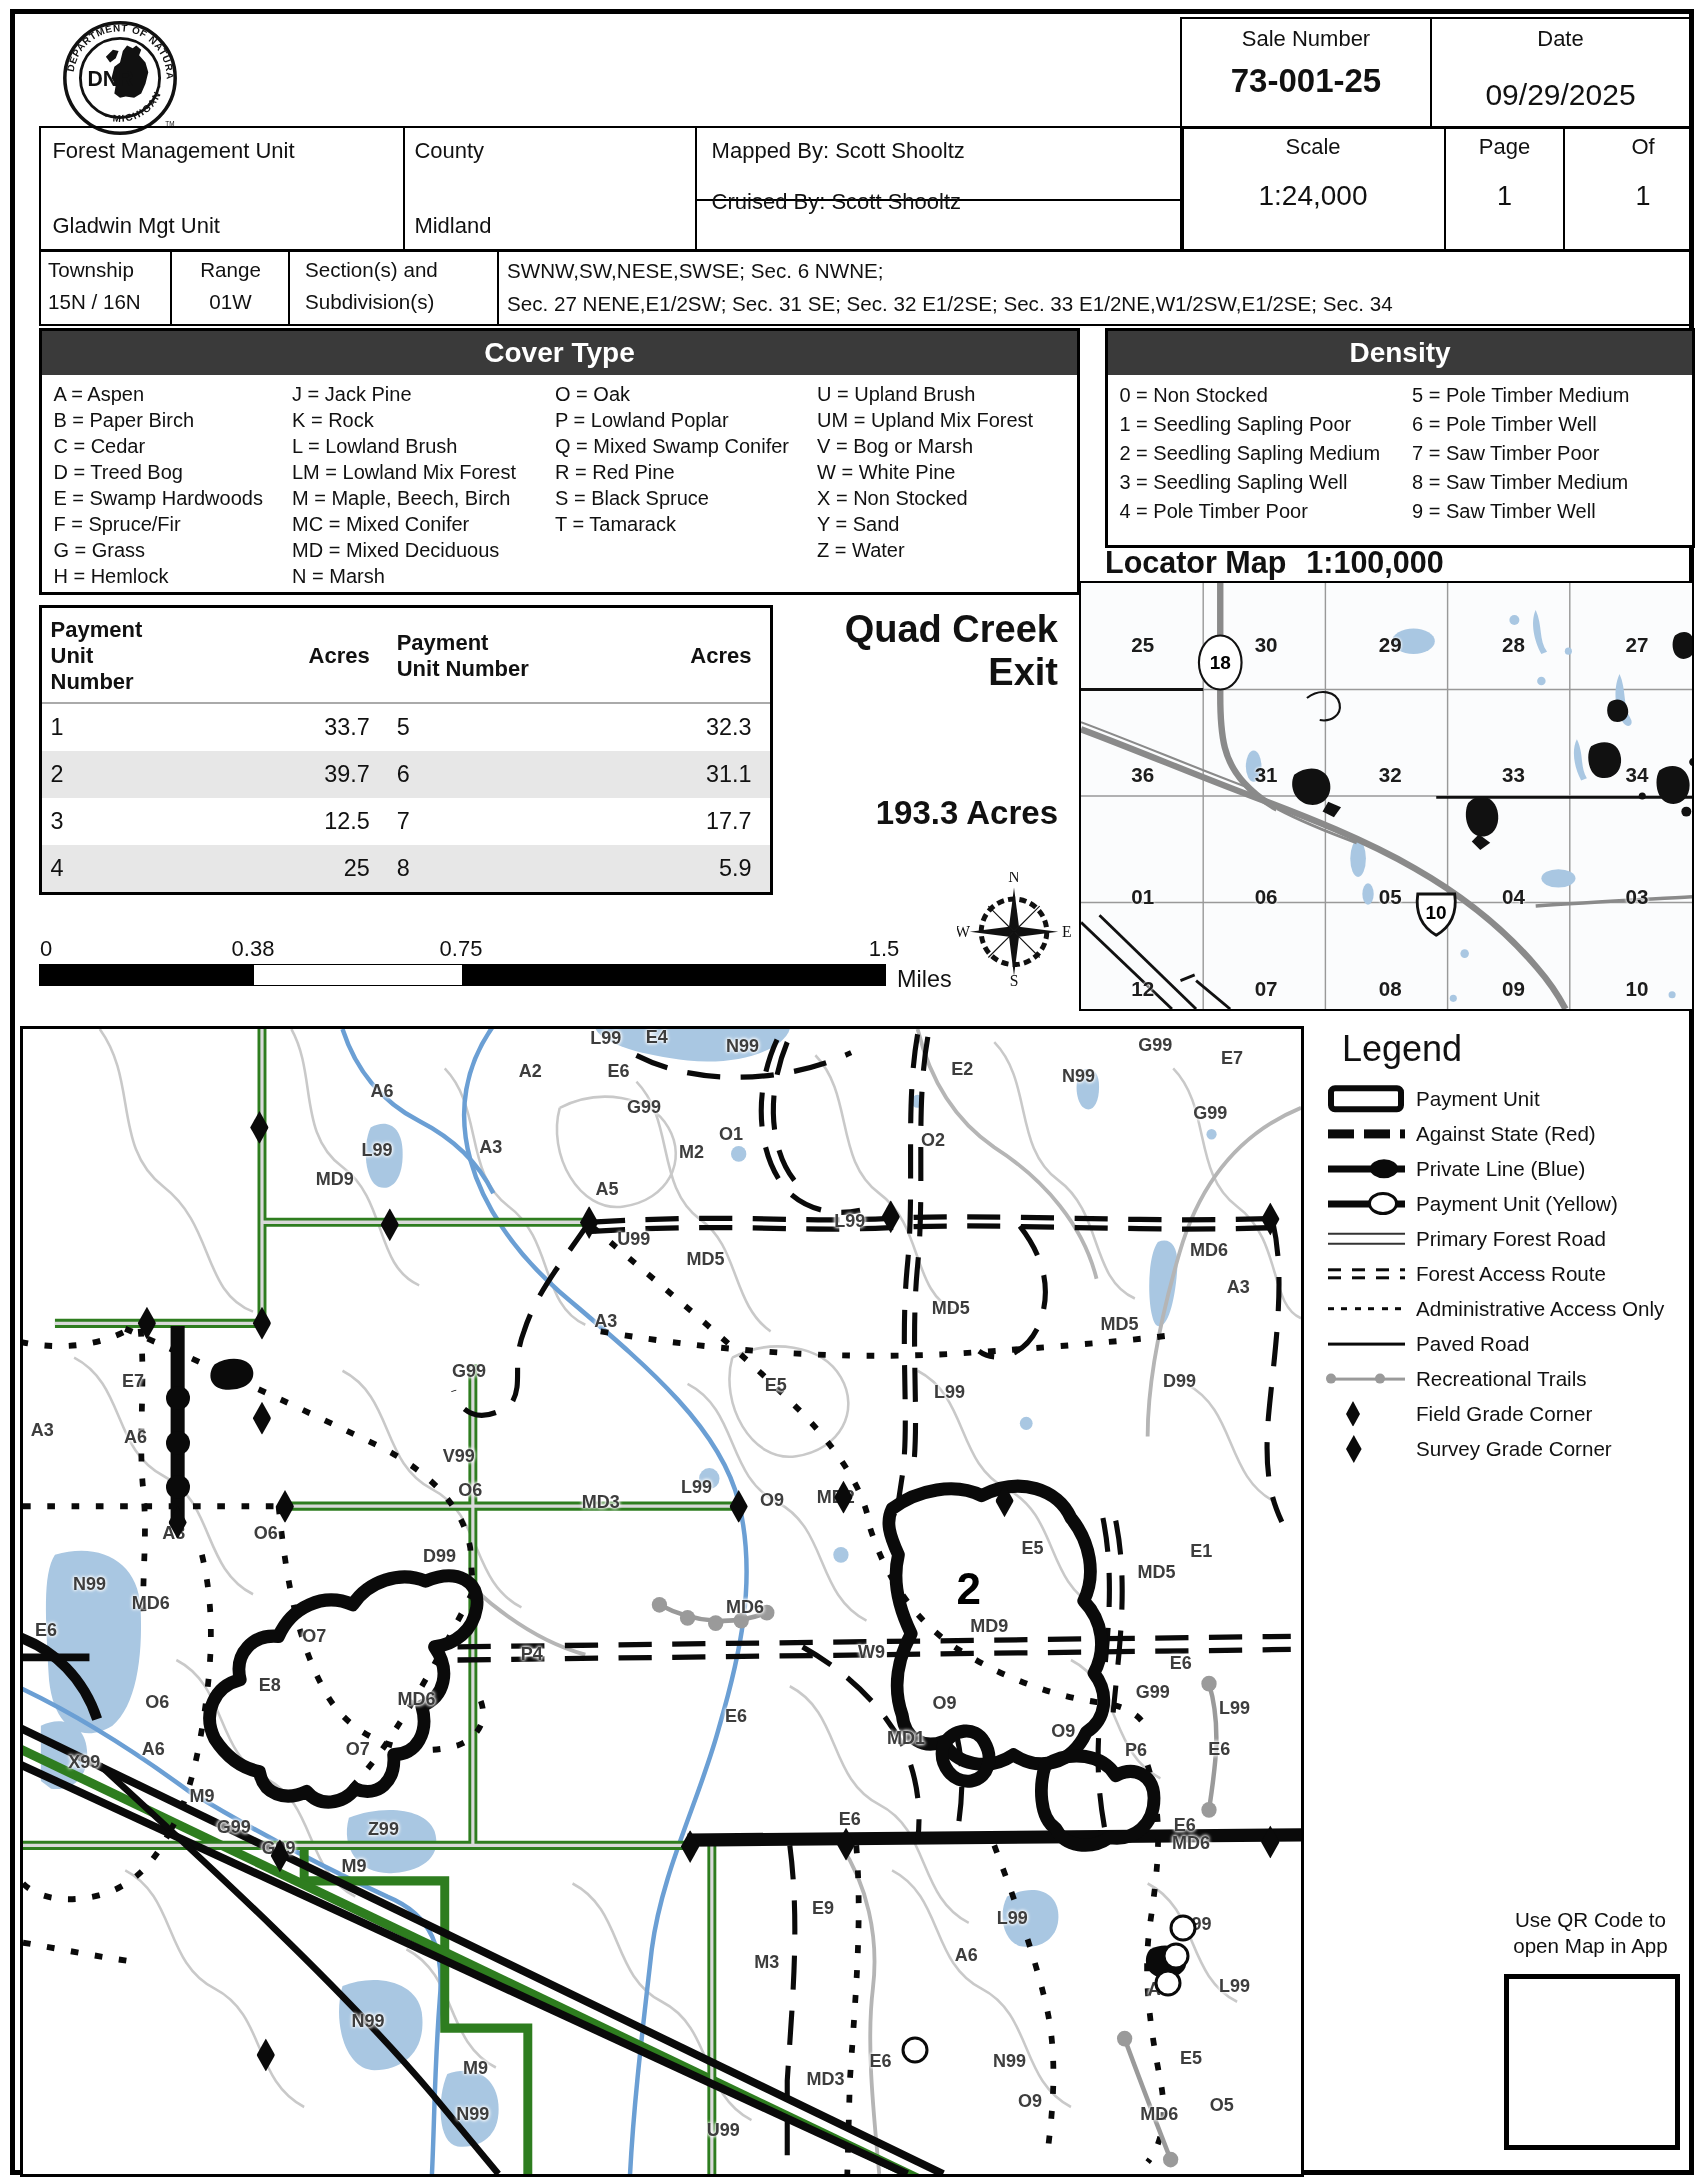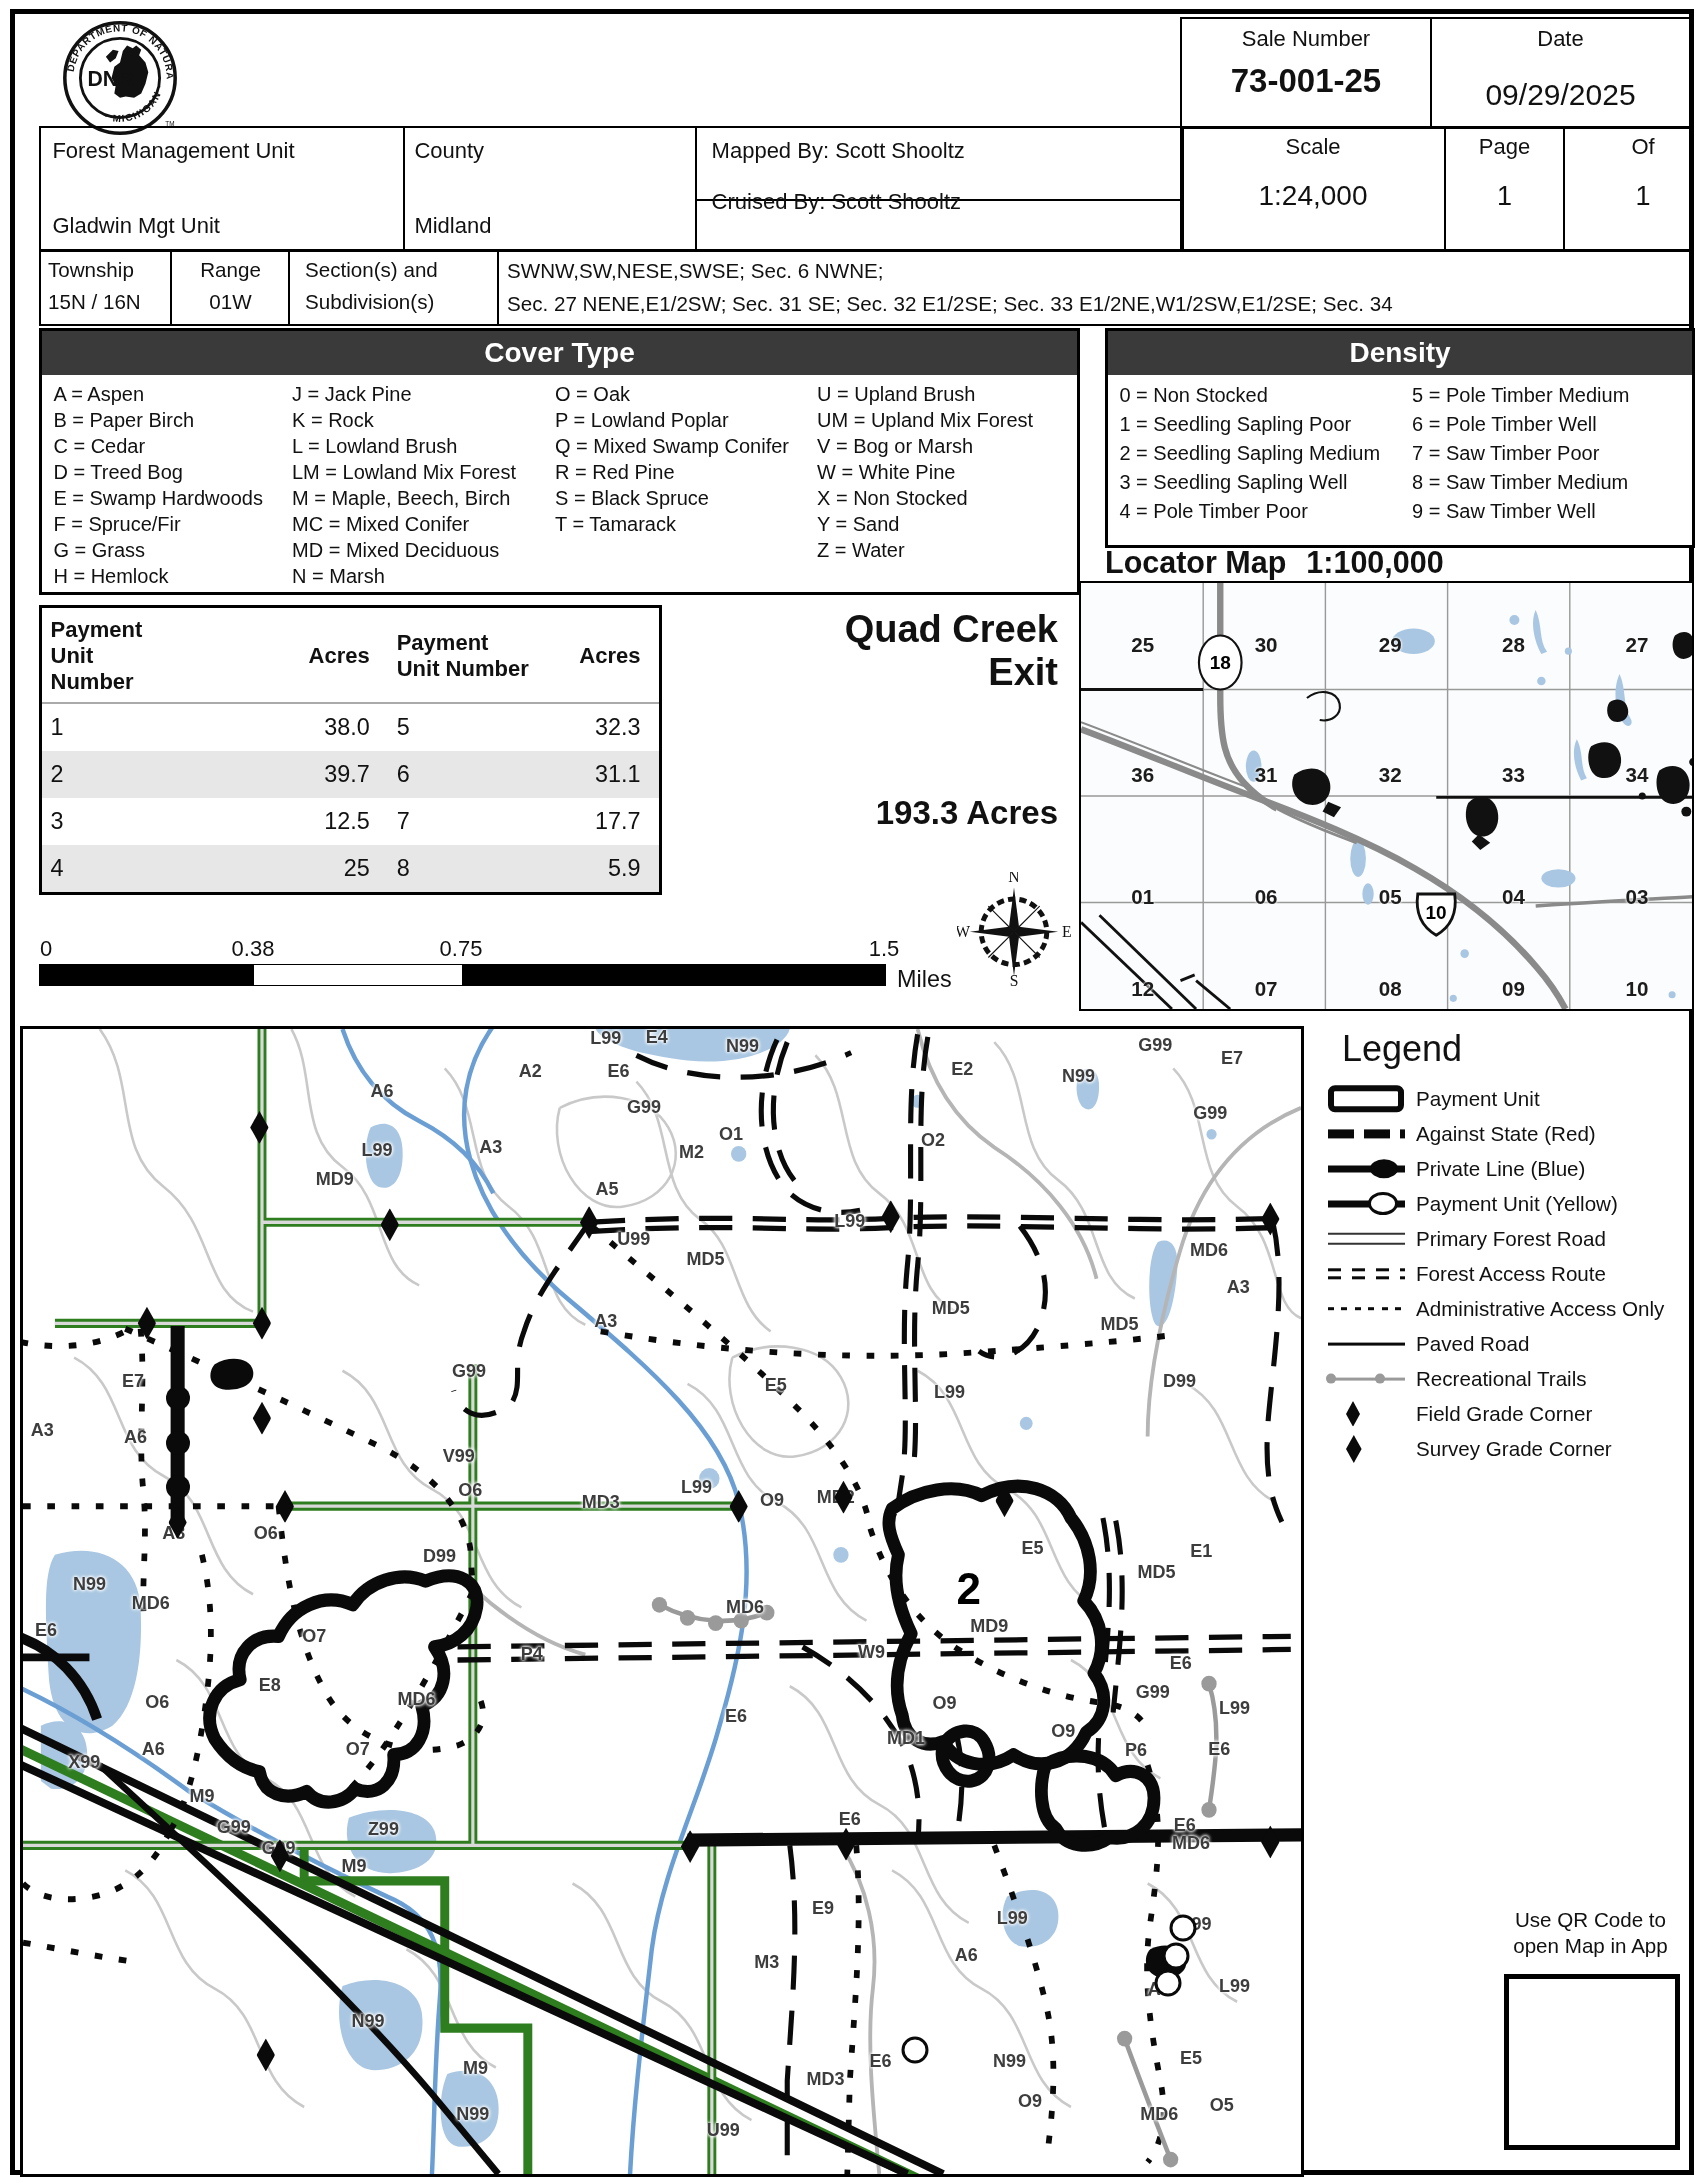--- a/index.html
+++ b/index.html
@@ -48,21 +48,21 @@
   #density-box{left:1105px;top:328px;width:584px;height:214px;}
   .band{height:44px;background:#3a3a3a;color:#fff;font-size:28px;font-weight:bold;text-align:center;line-height:43px;}
   .ct-cols{position:absolute;left:0;right:0;top:50px;bottom:0;}
   .ct-col{position:absolute;top:0;font-size:20px;line-height:26px;white-space:nowrap;}
   #ct-col0{left:11.4px;} #ct-col1{left:250px;} #ct-col2{left:513px;} #ct-col3{left:775px;}
   #dn-col0{left:11.4px;line-height:29px;} #dn-col1{left:304px;line-height:29px;}
   
   #locator-heading{position:absolute;left:1105px;top:545px;font-size:30.5px;font-weight:bold;}
   #locator-heading span{margin-right:20px;}
   
-  #pay-table{position:absolute;left:39px;top:605px;width:623px;border:3.6px solid #000;border-collapse:collapse;font-size:23.4px;}
+  #pay-table{position:absolute;left:39px;top:605px;width:734px;border:3.6px solid #000;border-collapse:collapse;font-size:23.4px;}
   #pay-table th{font-size:22px;font-weight:bold;text-align:left;padding:8.5px 5.7px 7px 8.5px;border-bottom:2.8px solid #aaa;}
   #pay-table th.num{text-align:right;padding-right:18.5px;}
   #pay-table td{padding:10px 5.7px 10px 8.5px;}
   #pay-table td.num{text-align:right;padding-right:18.5px;}
   #pay-table tr.alt{background:#e7e7e7;}
   
   #sale-name{position:absolute;left:696px;top:608px;width:362px;text-align:right;font-weight:bold;font-size:38px;line-height:43px;}
   #sale-acres{position:absolute;left:696px;top:794px;width:362px;text-align:right;font-weight:bold;font-size:33px;}
   
   #locator-map{position:absolute;left:1079px;top:581px;width:611px;height:426px;border:2.1px solid #000;background:#fbfcfd;}
@@ -269,21 +269,21 @@
         <tr>
       <th style="width:129px;">Payment Unit Number</th>
       <th class="num" style="width:176px;">Acres</th>
       <th style="width:135px;">Payment Unit Number</th>
       <th class="num">Acres</th>
     </tr>
       </thead>
     <tbody id="pay-body">
         <tr>
           <td>1</td>
-          <td class="num">38.0</td>
+          <td class="num">33.7</td>
           <td>5</td>
           <td class="num">32.3</td>
         </tr>
         <tr class="alt">
           <td>2</td>
           <td class="num">39.7</td>
           <td>6</td>
           <td class="num">31.1</td>
         </tr>
         <tr>

